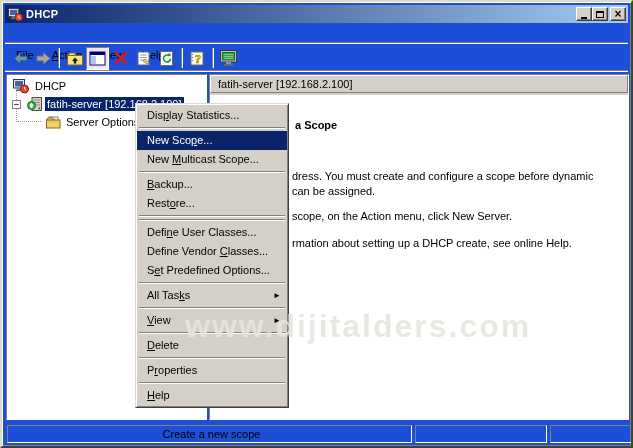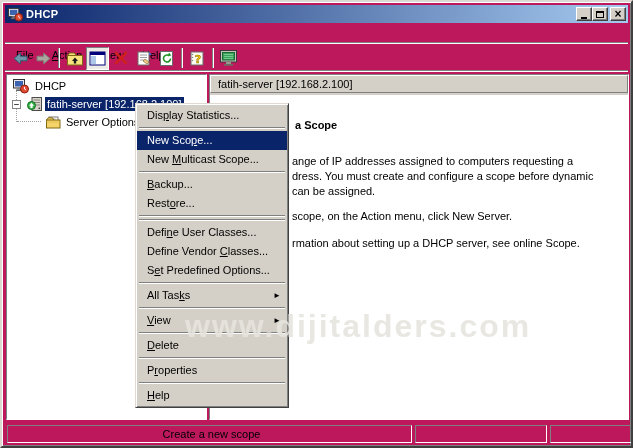--- a/index.html
+++ b/index.html
@@ -1,19 +1,19 @@
 <!DOCTYPE html>
 <html><head>
 <meta charset="utf-8">
 <style>
   html,body{margin:0;padding:0;background:#3a6ea5;}
   *{box-sizing:border-box;}
   .win{
     position:relative;width:633px;height:448px;overflow:hidden;
-    background:#be185d;
+    background:#1d4ed8;
     border:2px solid;border-color:#dcd9d2 #404040 #404040 #dcd9d2;
     box-shadow:inset 1px 1px 0 #fff, inset -1px -1px 0 #808080;
     font-family:"Liberation Sans",sans-serif;font-size:11px;color:#000;
   }
   
   .titlebar{position:absolute;left:3px;top:3px;right:3px;height:18px;
     background:linear-gradient(90deg,#0a246a,#a6caf0);
     display:flex;align-items:center;padding:0 2px;}
   .titleicon{width:16px;height:16px;display:inline-flex;align-items:center;justify-content:center;}
   .titletext{color:#fff;font-weight:bold;font-size:11px;margin-left:3px;letter-spacing:.3px;}
@@ -233,25 +233,24 @@
         </svg>
       </span>
       <span class="tlabel" style="left:57px">Server Options</span>
     </div>
   </div>
 
   <div class="right-pane">
     <div class="rp-header">fatih-server [192.168.2.100]</div>
     <div class="rp-content">
       <div class="rp-heading" style="left:85px;top:24px">a Scope</div>
-      <div class="rp-line" style="left:82px;top:60px">ange of IP addresses assigned to computers requesting a</div>
       <div class="rp-line" style="left:82px;top:75px">dress. You must create and configure a scope before dynamic</div>
       <div class="rp-line" style="left:82px;top:90px">can be assigned.</div>
       <div class="rp-line" style="left:82px;top:115px">scope, on the Action menu, click New Server.</div>
-      <div class="rp-line" style="left:82px;top:142px">rmation about setting up a DHCP server, see online Scope.</div>
+      <div class="rp-line" style="left:82px;top:142px">rmation about setting up a DHCP create, see online Help.</div>
     </div>
   </div>
 
   <div class="statusbar">
     <div class="sb-seg" style="left:2px;width:405px">Create a new scope</div>
     <div class="sb-seg" style="left:410px;width:132px"></div>
     <div class="sb-seg" style="left:545px;width:82px"></div>
   </div>
 
   <div class="context-menu" id="contextmenu">

